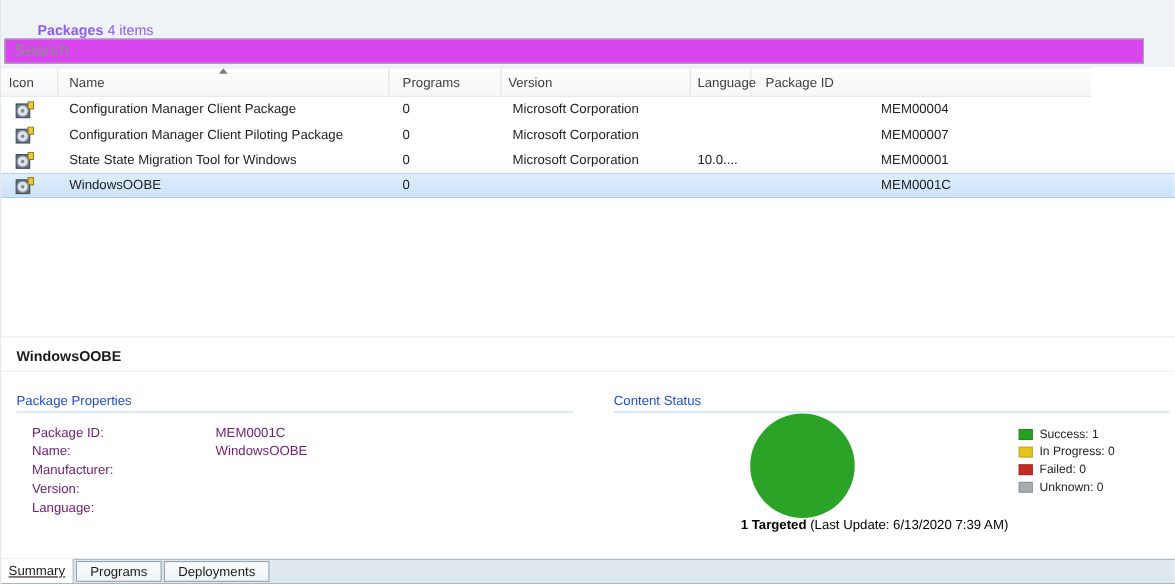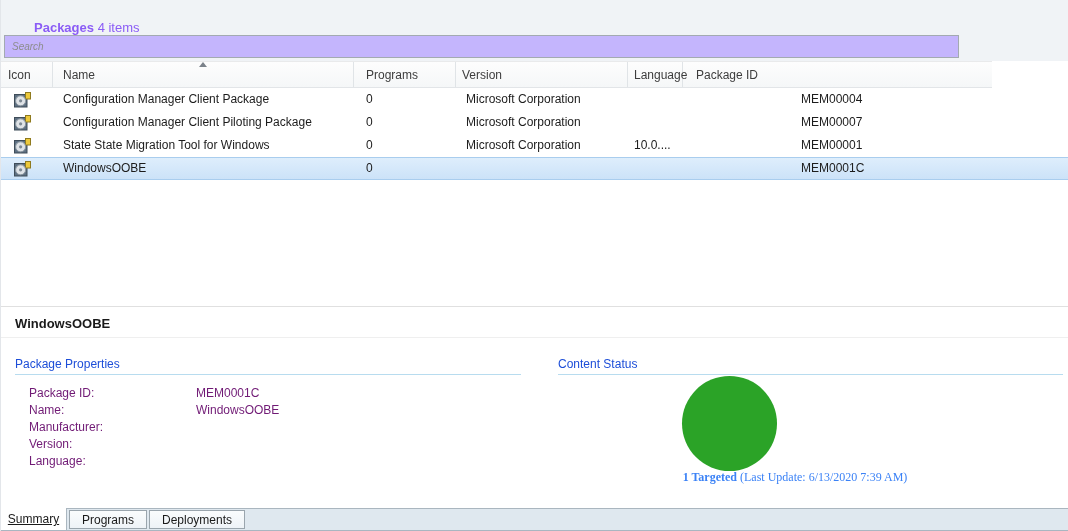--- a/index.html
+++ b/index.html
@@ -4,21 +4,21 @@
 <style>
   * { margin:0; padding:0; box-sizing:border-box; }
   html,body { width:1068px; height:531px; }
   body { font-family:"Liberation Sans","DejaVu Sans",sans-serif; font-size:12px; color:#1c1c1c; background:#fff; }
   .app { position:relative; width:1068px; height:531px; overflow:hidden; background:#fff; border-left:1px solid #e3e6ea; }
 
   
   .top-area { position:absolute; left:0; top:0; width:1068px; height:61px; background:#f0f3f6; }
   .title-line { position:absolute; left:9px; top:20px; font-size:13px; color:#8b5cf6;margin-left:24px; }
   .title-line .bold { font-weight:bold; }
-  .search { position:absolute; left:3px; top:35px; width:955px; height:23px; border:1px solid #a3aab1; background:#c4b5fd; padding:0 7px; font-family:"Liberation Sans","DejaVu Sans",sans-serif; font-size:10px; color:#222; }
+  .search { position:absolute; left:3px; top:35px; width:1036px; height:23px; border:1px solid #a3aab1; background:#d946ef; padding:0 7px; font-family:"Liberation Sans","DejaVu Sans",sans-serif; font-size:16px; color:#222; }
   .search::placeholder { font-style:italic; color:#8c8c8c; opacity:1; }
 
   
   .grid-cols { display:grid; grid-template-columns:52px 301px 102px 172px 55px 105px 1fr; }
   .thead { position:absolute; left:0; top:61px; width:991px; height:27px; background:linear-gradient(#fdfdfd,#f5f7f8); border-top:1px solid #e9eaeb; border-bottom:1px solid #e2e5e8; }
   .th { position:relative; border-right:1px solid #e0e4e7; color:#3d3d3d; display:flex; align-items:center; padding-left:10px; }
   .th.c-icon { padding-left:7px; }
   .th.c-programs { padding-left:12px; }
   .th.c-version, .th.c-language { padding-left:6px; }
   .th.c-pkgid { padding-left:13px; border-right:none; }
@@ -46,21 +46,21 @@
   .heading-right { left:557px; }
   .section-underline { position:absolute; top:67px; height:1px; background:#b8dcef; }
   .underline-left { left:14px; width:506px; }
   .underline-right { left:557px; width:505px; }
   .props { position:absolute; left:28px; top:78px; display:grid; grid-template-columns:167px auto; line-height:17px; color:#701a75; }
   .pie { position:absolute; left:681px; top:69px; width:95px; height:95px; border-radius:50%; }
   .legend { position:absolute; left:925px; top:80px; }
   .legend-item { display:flex; align-items:center; height:16px; }
   .legend-swatch { width:13px; height:10px; margin-right:6px; border:1px solid rgba(0,0,0,0.15); }
   .legend-label { font-size:11px; color:#222; }
-  .targeted { position:absolute; left:540px; right:20px; top:163px; text-align:center; color:#3b82f6;font-family:Liberation Serif, serif; }
+  .targeted { position:absolute; left:540px; right:20px; top:163px; text-align:center; color:#000000; }
   .targeted .bold { font-weight:bold; }
 
   
   .tabbar { position:absolute; left:0; top:508px; width:1068px; height:23px; background:#dfe8ef; border-top:1px solid #aab6bf; border-bottom:1px solid #a9b6c1; display:flex; align-items:stretch; }
   .tab { display:flex; align-items:center; justify-content:center; font-size:12px; color:#1a1a1a; }
   .tab.active { width:66px; background:#fff; border-right:1px solid #aab6bf; margin-top:-1px;text-decoration:underline; }
   .tab.boxed { background:linear-gradient(#fafcfd,#eef3f7); border:1px solid #9aa5ad; margin:1px 0 1px 2px; padding:0 12px; }
 
   .pkg-icon { flex:0 0 auto; }
 </style>
@@ -191,20 +191,38 @@
       <div>Manufacturer:</div>
       <div></div>
       <div>Version:</div>
       <div></div>
       <div>Language:</div>
       <div></div>
     </div>
 
     <div class="pie" style="background: rgb(43, 163, 39);"></div>
 
+    <div class="legend">
+      <div class="legend-item">
+        <span class="legend-swatch" style="background: rgb(36, 162, 31);"></span>
+        <span class="legend-label">Success: 1</span>
+      </div>
+      <div class="legend-item">
+        <span class="legend-swatch" style="background: rgb(227, 197, 28);"></span>
+        <span class="legend-label">In Progress: 0</span>
+      </div>
+      <div class="legend-item">
+        <span class="legend-swatch" style="background: rgb(198, 43, 34);"></span>
+        <span class="legend-label">Failed: 0</span>
+      </div>
+      <div class="legend-item">
+        <span class="legend-swatch" style="background: rgb(168, 171, 174);"></span>
+        <span class="legend-label">Unknown: 0</span>
+      </div>
+    </div>
 
     <div class="targeted">
       <span class="bold">1 Targeted</span><span> (Last Update: 6/13/2020 7:39 AM)</span>
     </div>
   </div>
 
   <div class="tabbar">
     <div class="tab active">Summary</div>
     <div class="tab boxed">Programs</div>
     <div class="tab boxed">Deployments</div>

